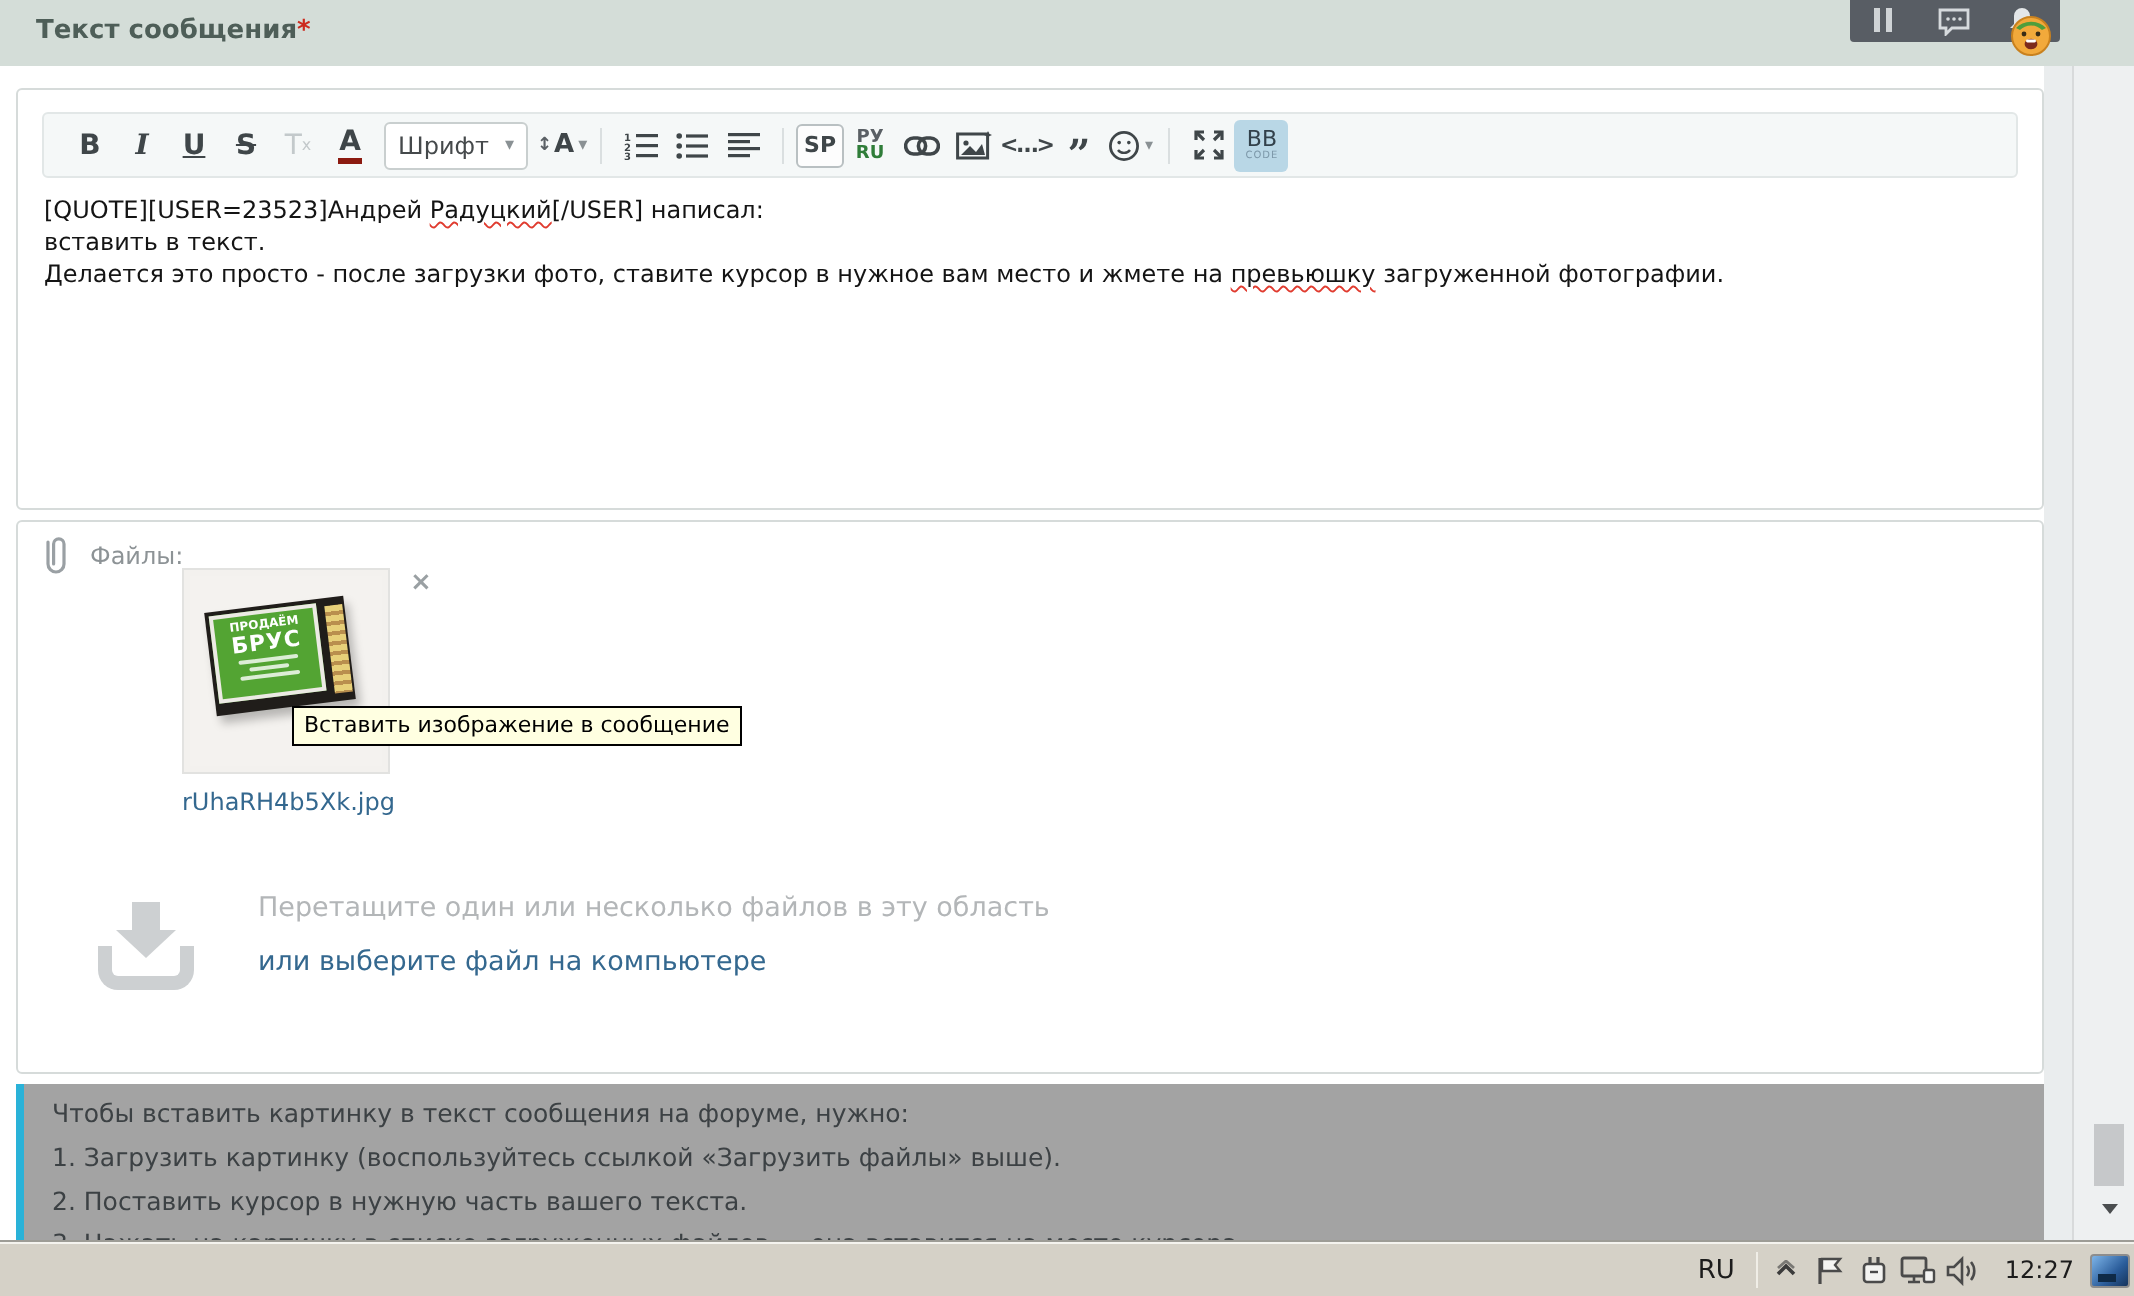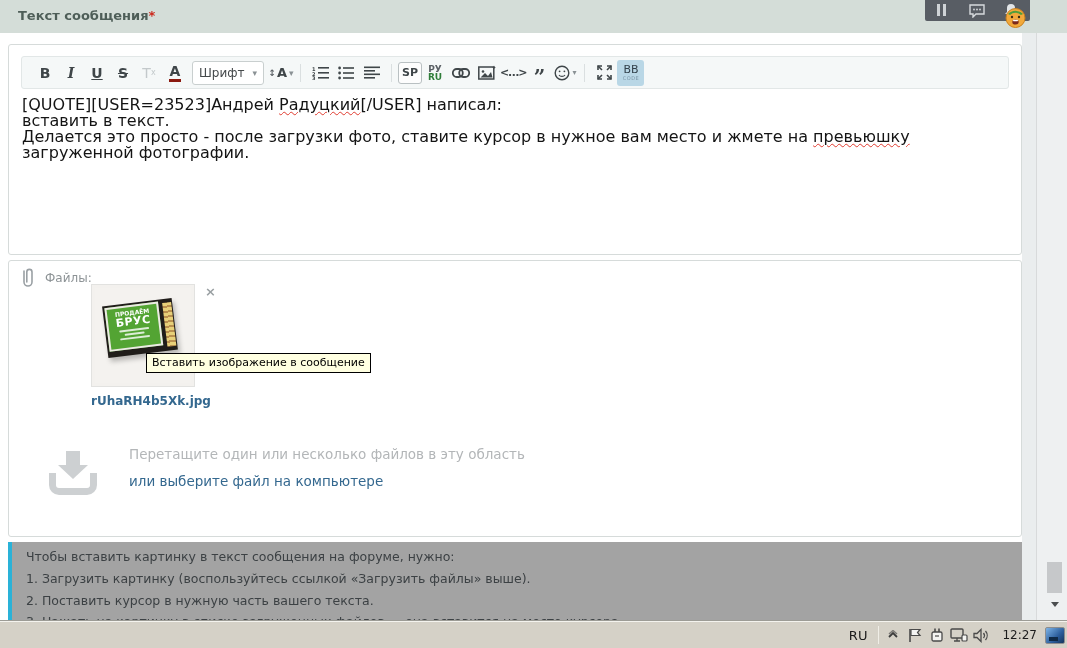--- a/index.html
+++ b/index.html
@@ -38,39 +38,39 @@
   .translit .t-bot { color:#2f7d39; }
   .code-btn { font-size:11px; letter-spacing:-1px; }
   .quote-btn { font-family:"DejaVu Serif",serif; font-size:20px; line-height:10px; padding-top:8px; }
   .smiley-wrap { display:inline-flex; align-items:center; }
   .smiley-wrap .caret { font-size:8px; color:#8a9194; margin-left:2px; }
   .bb-btn { width:27px; height:26px; background:#b9d7e6; border-radius:3px; display:inline-flex; flex-direction:column; align-items:center; justify-content:center; cursor:pointer; }
   .bb-btn .bb { font-size:11px; font-weight:normal; color:#32414b; line-height:10px; }
   .bb-btn .bbsub { font-size:5px; color:#7d98a9; letter-spacing:.5px; line-height:6px; }
   .icon-svg { display:block; }
 
-  .editor-text { position:absolute; left:13px; top:52px; right:13px; font-size:16px; color:#141414; line-height:16px; }
+  .editor-text { position:absolute; left:13px; top:52px; right:13px; font-size:12px; color:#141414; line-height:16px; }
   .misspell { text-decoration:underline; text-decoration-style:wavy; text-decoration-color:#e03b2f; text-decoration-thickness:1px; }
 
   
   .files-panel { position:absolute; left:8px; top:260px; width:1014px; height:277px; background:#fff; border:1px solid #d6dbda; border-radius:3px; }
   .files-label { position:absolute; left:36px; top:10px; font-size:12px; color:#8d9396; }
   .clip { position:absolute; left:10px; top:6px; }
   .thumb-card { position:absolute; left:82px; top:23px; width:104px; height:103px; background:#f3f1ee; border:1px solid #e2e2e0; cursor:pointer; }
   .photo { position:absolute; inset:3px; background:#f4f2ef; overflow:hidden; }
   .matchbox { position:absolute; left:10px; top:14px; width:70px; height:52px; background:#201d1a; transform:rotate(-7deg); box-shadow:2px 4px 5px rgba(0,0,0,.25); }
   .matchlabel { position:absolute; left:2px; top:2px; width:54px; height:44px; background:#53a433; border:2px solid #eceae4; display:flex; flex-direction:column; align-items:center; padding-top:2px; }
   .matchlabel .l1 { font-size:6px; font-weight:bold; color:#fff; line-height:7px; }
   .matchlabel .l2 { font-size:11px; font-weight:bold; color:#fff; line-height:11px; letter-spacing:.5px; }
   .matchlabel .bar { width:30px; height:2px; background:rgba(255,255,255,.8); margin-top:2px; border-radius:1px; }
   .matchlabel .bar.short { width:20px; }
   .matchsticks { position:absolute; right:1px; top:4px; width:9px; height:44px; background:repeating-linear-gradient(180deg,#e7d079 0 3px,#b98f4e 3px 5px); }
   .thumb-remove { position:absolute; left:196px; top:25px; font-size:13px; font-weight:bold; color:#9aa0a3; cursor:pointer; line-height:12px; }
   .tooltip { position:absolute; left:137px; top:92px; background:#ffffe1; border:1px solid #000; font-size:11px; color:#000; padding:2px 5px 3px; white-space:nowrap; z-index:5; }
-  .file-name { position:absolute; left:82px; top:133px; width:104px; text-align:center; font-size:12px; font-weight:bold; color:#34688f; cursor:pointer; }
+  .file-name { position:absolute; left:82px; top:133px; width:104px; text-align:center; font-size:12px; font-weight:normal; color:#34688f; cursor:pointer; }
 
   .dropzone { position:absolute; left:30px; top:185px; right:30px; height:70px; cursor:pointer; }
   .dl-icon { position:absolute; left:10px; top:5px; width:48px; height:46px; }
   .dl-arrow-stem { position:absolute; left:17px; top:0; width:14px; height:14px; background:#cdd0d2; }
   .dl-arrow-head { position:absolute; left:9px; top:14px; width:0; height:0; border-left:15px solid transparent; border-right:15px solid transparent; border-top:14px solid #cdd0d2; }
   .dl-tray { position:absolute; left:0; top:22px; width:48px; height:22px; border:7px solid #cdd0d2; border-top:none; border-radius:0 0 10px 10px; }
   .dz-line1 { position:absolute; left:90px; top:0px; font-size:13.5px; color:#b3b6b8; }
   .dz-line2 { position:absolute; left:90px; top:27px; font-size:13.5px; color:#34688f; cursor:pointer; }
 
   

